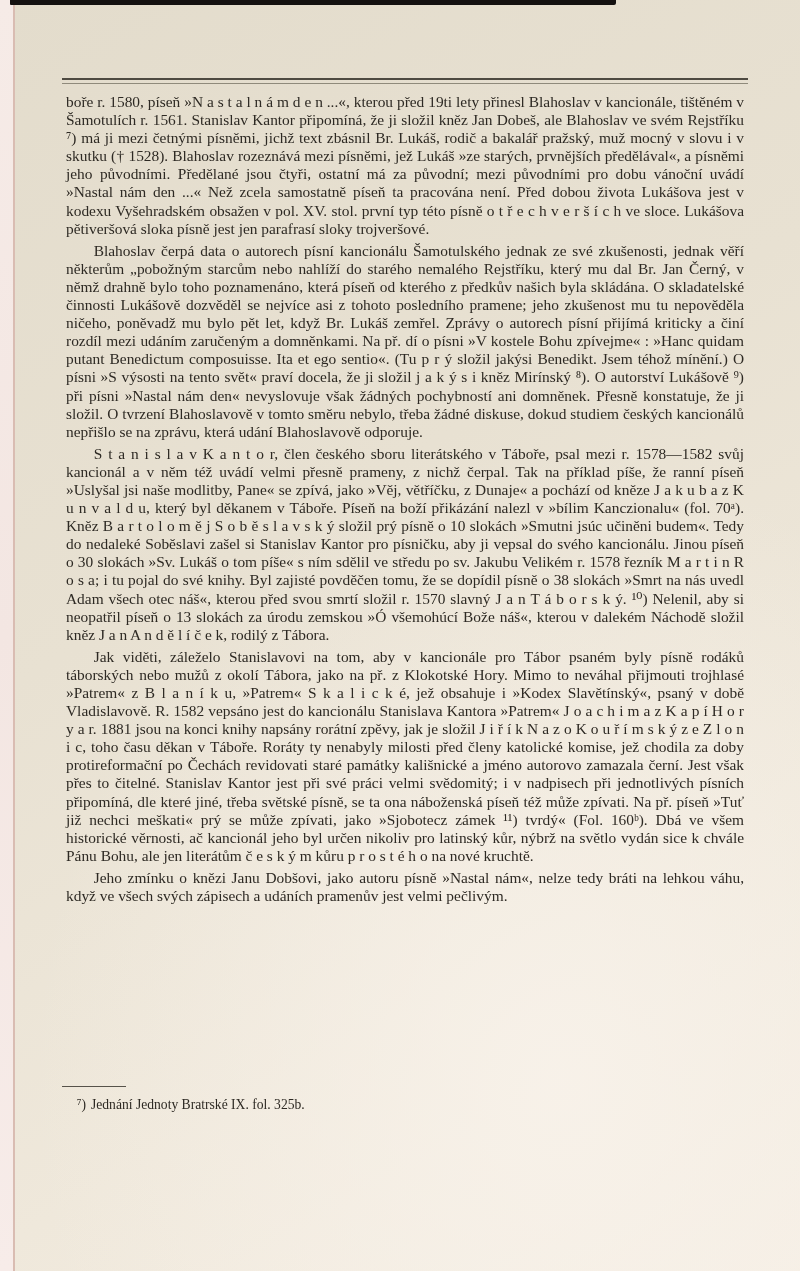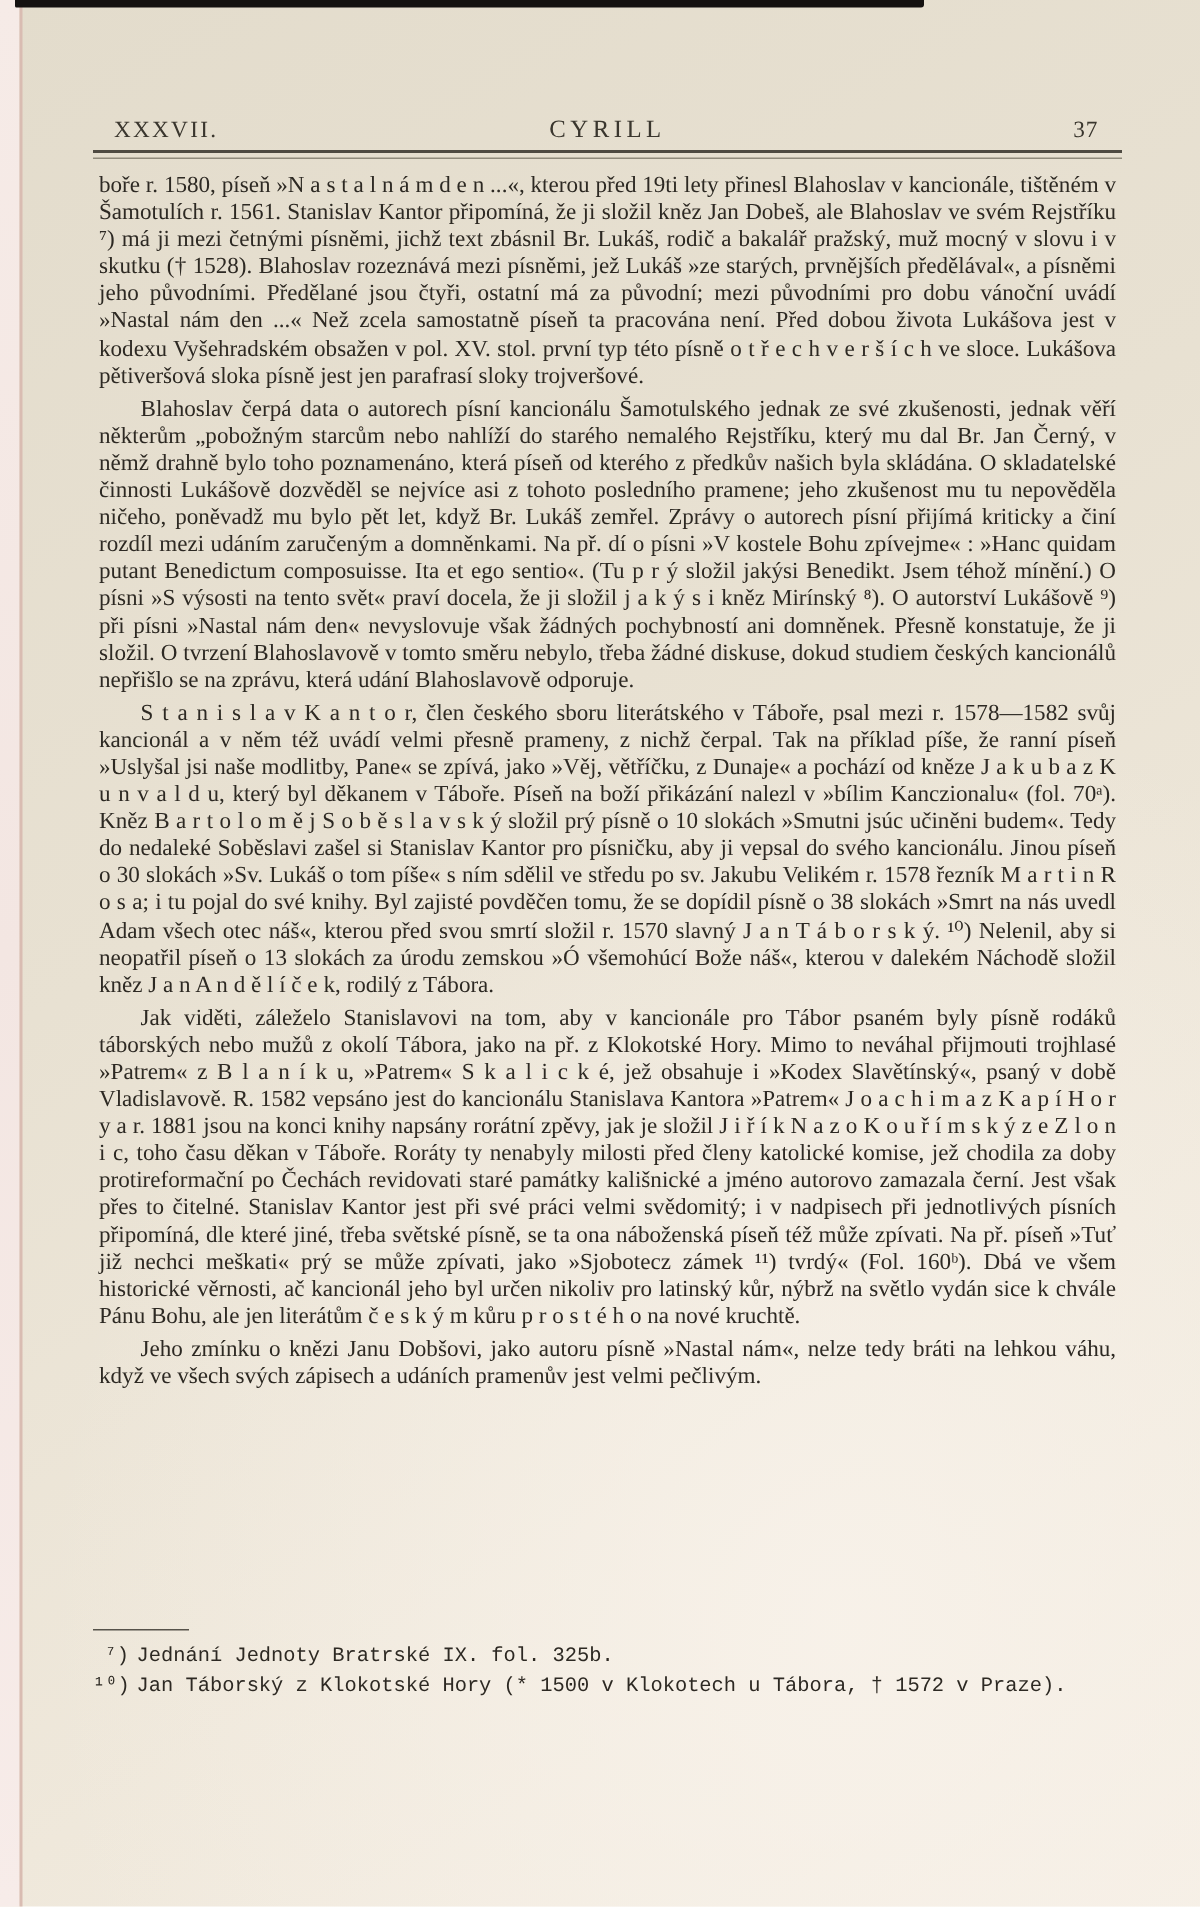--- a/index.html
+++ b/index.html
@@ -38,51 +38,43 @@
   .body-text {
     margin-top: 9px;
     font-size: 15.4px; line-height: 18.1px;
     text-align: justify; color: #2d2923;
   }
   .body-text p { margin: 4px; text-indent: 1.8em; }
   .body-text p.noindent { text-indent: 0; }
   .fn-block { position: absolute; left: 62px; top: 1086px; width: 686px; color: #2d2923; }
   .fn-sep { width: 64px; border-top: 1.5px solid #56524a; margin-bottom: 8px; }
   .footnotes { font-size: 13.6px; line-height: 19.6px; }
-  .fn { white-space: nowrap; font-family: Liberation Mono, monospace; }
+  .fn { white-space: nowrap; }
   .fn-marker { display: inline-block; width: 24px; text-align: right; margin-right: 5px; }
 </style>
 </head>
 <body>
 
 <div class="scan">
   <div class="edge-strip"></div>
   <div class="top-band"></div>
 
   <div class="content">
-    <div class="page-header">
-      <span class="vol">XXXVII.</span>
-      <span class="title">CYRILL</span>
-      <span class="pagenum">37</span>
-    </div>
     <div class="rule"></div>
 
     <div class="body-text">
       <p class="noindent">boře r. 1580, píseň »N a s t a l n á m d e n ...«, kterou před 19ti lety přinesl Blahoslav v kancionále, tištěném v Šamotulích r. 1561. Stanislav Kantor připomíná, že ji složil kněz Jan Dobeš, ale Blahoslav ve svém Rejstříku ⁷) má ji mezi četnými písněmi, jichž text zbásnil Br. Lukáš, rodič a bakalář pražský, muž mocný v slovu i v skutku († 1528). Blahoslav rozeznává mezi písněmi, jež Lukáš »ze starých, prvnějších předělával«, a písněmi jeho původními. Předělané jsou čtyři, ostatní má za původní; mezi původními pro dobu vánoční uvádí »Nastal nám den ...« Než zcela samostatně píseň ta pracována není. Před dobou života Lukášova jest v kodexu Vyšehradském obsažen v pol. XV. stol. první typ této písně o t ř e c h v e r š í c h ve sloce. Lukášova pětiveršová sloka písně jest jen parafrasí sloky trojveršové.</p>
       <p>Blahoslav čerpá data o autorech písní kancionálu Šamotulského jednak ze své zkušenosti, jednak věří některům „pobožným starcům nebo nahlíží do starého nemalého Rejstříku, který mu dal Br. Jan Černý, v němž drahně bylo toho poznamenáno, která píseň od kterého z předkův našich byla skládána. O skladatelské činnosti Lukášově dozvěděl se nejvíce asi z tohoto posledního pramene; jeho zkušenost mu tu nepověděla ničeho, poněvadž mu bylo pět let, když Br. Lukáš zemřel. Zprávy o autorech písní přijímá kriticky a činí rozdíl mezi udáním zaručeným a domněnkami. Na př. dí o písni »V kostele Bohu zpívejme« : »Hanc quidam putant Benedictum composuisse. Ita et ego sentio«. (Tu p r ý složil jakýsi Benedikt. Jsem téhož mínění.) O písni »S výsosti na tento svět« praví docela, že ji složil j a k ý s i kněz Mirínský ⁸). O autorství Lukášově ⁹) při písni »Nastal nám den« nevyslovuje však žádných pochybností ani domněnek. Přesně konstatuje, že ji složil. O tvrzení Blahoslavově v tomto směru nebylo, třeba žádné diskuse, dokud studiem českých kancionálů nepřišlo se na zprávu, která udání Blahoslavově odporuje.</p>
       <p>S t a n i s l a v  K a n t o r, člen českého sboru literátského v Táboře, psal mezi r. 1578—1582 svůj kancionál a v něm též uvádí velmi přesně prameny, z nichž čerpal. Tak na příklad píše, že ranní píseň »Uslyšal jsi naše modlitby, Pane« se zpívá, jako »Věj, větříčku, z Dunaje« a pochází od kněze J a k u b a  z  K u n v a l d u, který byl děkanem v Táboře. Píseň na boží přikázání nalezl v »bílim Kanczionalu« (fol. 70ᵃ). Kněz B a r t o l o m ě j  S o b ě s l a v s k ý složil prý písně o 10 slokách »Smutni jsúc učiněni budem«. Tedy do nedaleké Soběslavi zašel si Stanislav Kantor pro písničku, aby ji vepsal do svého kancionálu. Jinou píseň o 30 slokách »Sv. Lukáš o tom píše« s ním sdělil ve středu po sv. Jakubu Velikém r. 1578 řezník M a r t i n  R o s a; i tu pojal do své knihy. Byl zajisté povděčen tomu, že se dopídil písně o 38 slokách »Smrt na nás uvedl Adam všech otec náš«, kterou před svou smrtí složil r. 1570 slavný J a n  T á b o r s k ý. ¹⁰) Nelenil, aby si neopatřil píseň o 13 slokách za úrodu zemskou »Ó všemohúcí Bože náš«, kterou v dalekém Náchodě složil kněz J a n  A n d ě l í č e k, rodilý z Tábora.</p>
       <p>Jak viděti, záleželo Stanislavovi na tom, aby v kancionále pro Tábor psaném byly písně rodáků táborských nebo mužů z okolí Tábora, jako na př. z Klokotské Hory. Mimo to neváhal přijmouti trojhlasé »Patrem« z B l a n í k u, »Patrem« S k a l i c k é, jež obsahuje i »Kodex Slavětínský«, psaný v době Vladislavově. R. 1582 vepsáno jest do kancionálu Stanislava Kantora »Patrem« J o a c h i m a  z  K a p í  H o r y a r. 1881 jsou na konci knihy napsány rorátní zpěvy, jak je složil J i ř í k  N a z o  K o u ř í m s k ý  z e  Z l o n i c, toho času děkan v Táboře. Roráty ty nenabyly milosti před členy katolické komise, jež chodila za doby protireformační po Čechách revidovati staré památky kališnické a jméno autorovo zamazala černí. Jest však přes to čitelné. Stanislav Kantor jest při své práci velmi svědomitý; i v nadpisech při jednotlivých písních připomíná, dle které jiné, třeba světské písně, se ta ona náboženská píseň též může zpívati. Na př. píseň »Tuť již nechci meškati« prý se může zpívati, jako »Sjobotecz zámek ¹¹) tvrdý« (Fol. 160ᵇ). Dbá ve všem historické věrnosti, ač kancionál jeho byl určen nikoliv pro latinský kůr, nýbrž na světlo vydán sice k chvále Pánu Bohu, ale jen literátům č e s k ý m kůru p r o s t é h o na nové kruchtě.</p>
       <p>Jeho zmínku o knězi Janu Dobšovi, jako autoru písně »Nastal nám«, nelze tedy bráti na lehkou váhu, když ve všech svých zápisech a udáních pramenův jest velmi pečlivým.</p>
     </div>
   </div>
 
   <div class="fn-block">
     <div class="fn-sep"></div>
     <div class="footnotes">
       <div class="fn">
         <span class="fn-marker">⁷)</span><span>Jednání Jednoty Bratrské IX. fol. 325b.</span>
       </div>
-      <div class="fn">
-        <span class="fn-marker">¹⁰)</span><span>Jan Táborský z Klokotské Hory (* 1500 v Klokotech u Tábora, † 1572 v Praze).</span>
-      </div>
     </div>
   </div>
 </div>
 
 </body></html>

